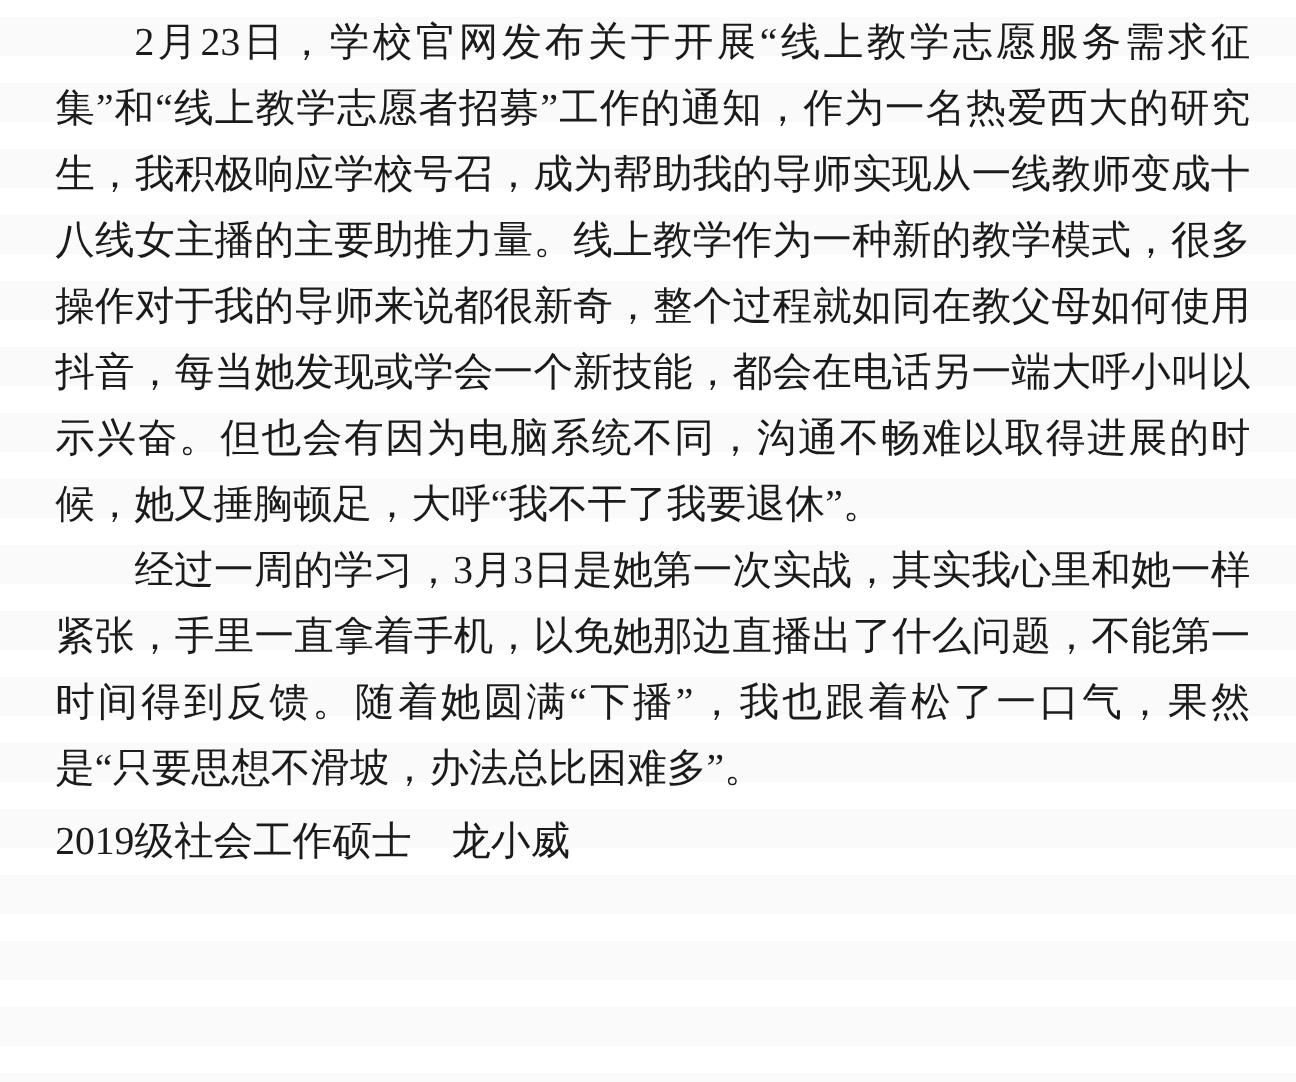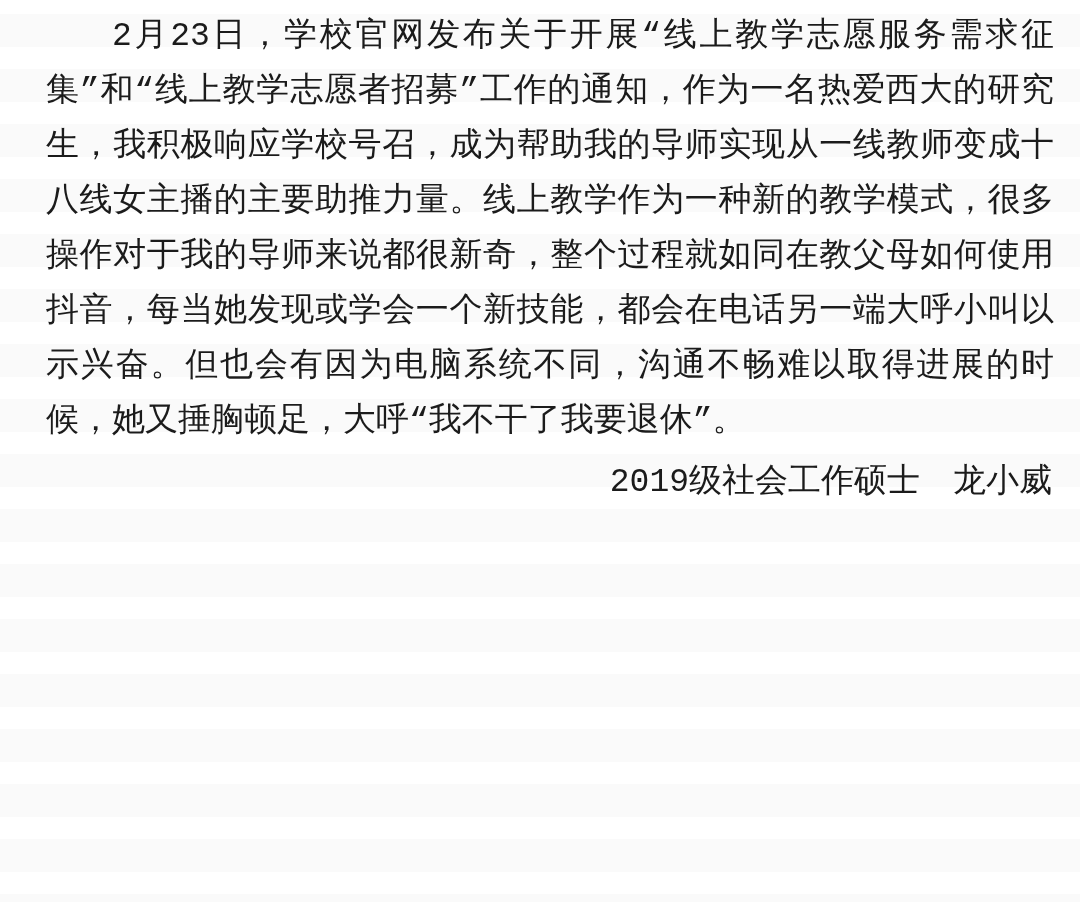--- a/index.html
+++ b/index.html
@@ -9,22 +9,22 @@
   body {
     width: 1080px;
     height: 902px;
     background: #ffffff;
     overflow: hidden;
   }
   .doc {
     box-sizing: border-box;
     width: 1080px;
     height: 902px;
-    padding: 9px 26px 0 46px;
-    font-family: Liberation Mono, monospace;
+    padding: 9px 38px 0 46px;
+    font-family: Liberation Serif, serif;
     font-size: 33px;
     line-height: 55px;
     color: #1b1b1b;
     
     background: repeating-linear-gradient(
       to bottom,
       #ffffff 0px,
       #ffffff 14px,
       rgba(0,0,0,0.018) 14px,
       rgba(0,0,0,0.018) 47px,
@@ -34,26 +34,26 @@
   }
   p.para {
     margin: 0;
     text-indent: 2em;
     text-align: justify;
     text-justify: inter-character;
     letter-spacing: 0;
   }
   .signature {
     margin-top: 6px;
-    text-align: right;
     padding-right: 2px;
     white-space: pre;
   }
 </style>
 </head>
 <body>
 
 <div class="doc">
   <div id="paragraphs">
       <p class="para">2月23日，学校官网发布关于开展“线上教学志愿服务需求征集”和“线上教学志愿者招募”工作的通知，作为一名热爱西大的研究生，我积极响应学校号召，成为帮助我的导师实现从一线教师变成十八线女主播的主要助推力量。线上教学作为一种新的教学模式，很多操作对于我的导师来说都很新奇，整个过程就如同在教父母如何使用抖音，每当她发现或学会一个新技能，都会在电话另一端大呼小叫以示兴奋。但也会有因为电脑系统不同，沟通不畅难以取得进展的时候，她又捶胸顿足，大呼“我不干了我要退休”。</p>
+      <p class="para">经过一周的学习，3月3日是她第一次实战，其实我心里和她一样紧张，手里一直拿着手机，以免她那边直播出了什么问题，不能第一时间得到反馈。随着她圆满“下播”，我也跟着松了一口气，果然是“只要思想不滑坡，办法总比困难多”。</p>
     </div>
   <div class="signature">2019级社会工作硕士　龙小威</div>
 </div>
 
 </body></html>

